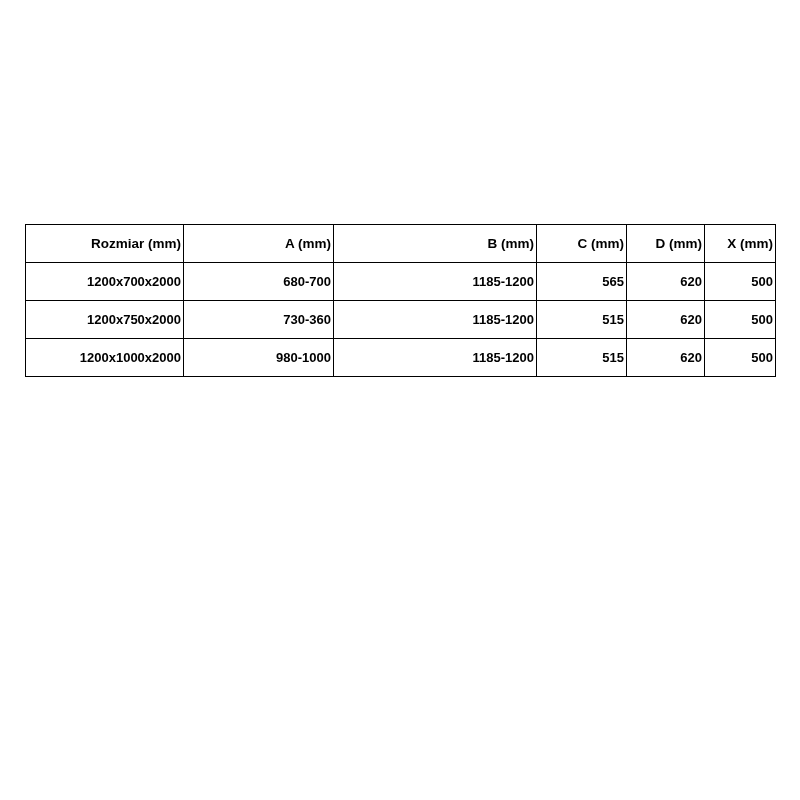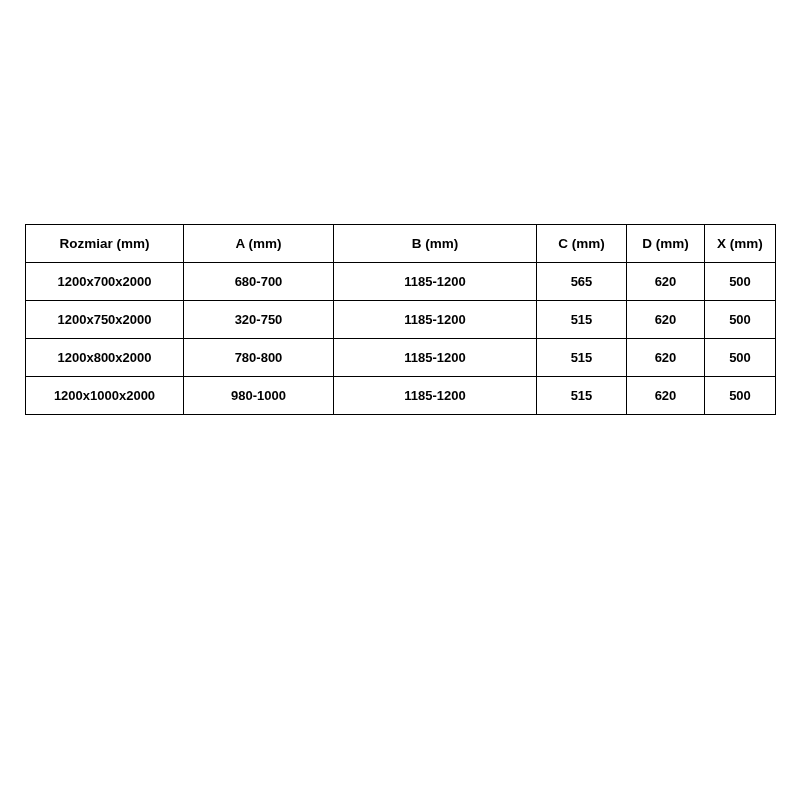--- a/index.html
+++ b/index.html
@@ -22,21 +22,21 @@
     width: 750px;
   }
   table.size-table {
     border-collapse: collapse;
     table-layout: fixed;
     width: 750px;
   }
   table.size-table td,
   table.size-table th {
     border: 1px solid #000000;
-    text-align: center;
+    text-align: right;
     vertical-align: middle;
     height: 37px;
     font-size: 13px;
     font-weight: bold;
     padding: 0 2px;
     white-space: nowrap;
   }
   table.size-table thead th {
     font-size: 13.5px;
     font-weight: bold;
@@ -80,29 +80,21 @@
       <tr>
         <td>1200x700x2000</td>
         <td>680-700</td>
         <td>1185-1200</td>
         <td>565</td>
         <td>620</td>
         <td>500</td>
       </tr>
       <tr>
         <td>1200x750x2000</td>
-        <td>320-750</td>
-        <td>1185-1200</td>
-        <td>515</td>
-        <td>620</td>
-        <td>500</td>
-      </tr>
-      <tr>
-        <td>1200x800x2000</td>
-        <td>780-800</td>
+        <td>730-360</td>
         <td>1185-1200</td>
         <td>515</td>
         <td>620</td>
         <td>500</td>
       </tr>
       <tr>
         <td>1200x1000x2000</td>
         <td>980-1000</td>
         <td>1185-1200</td>
         <td>515</td>

